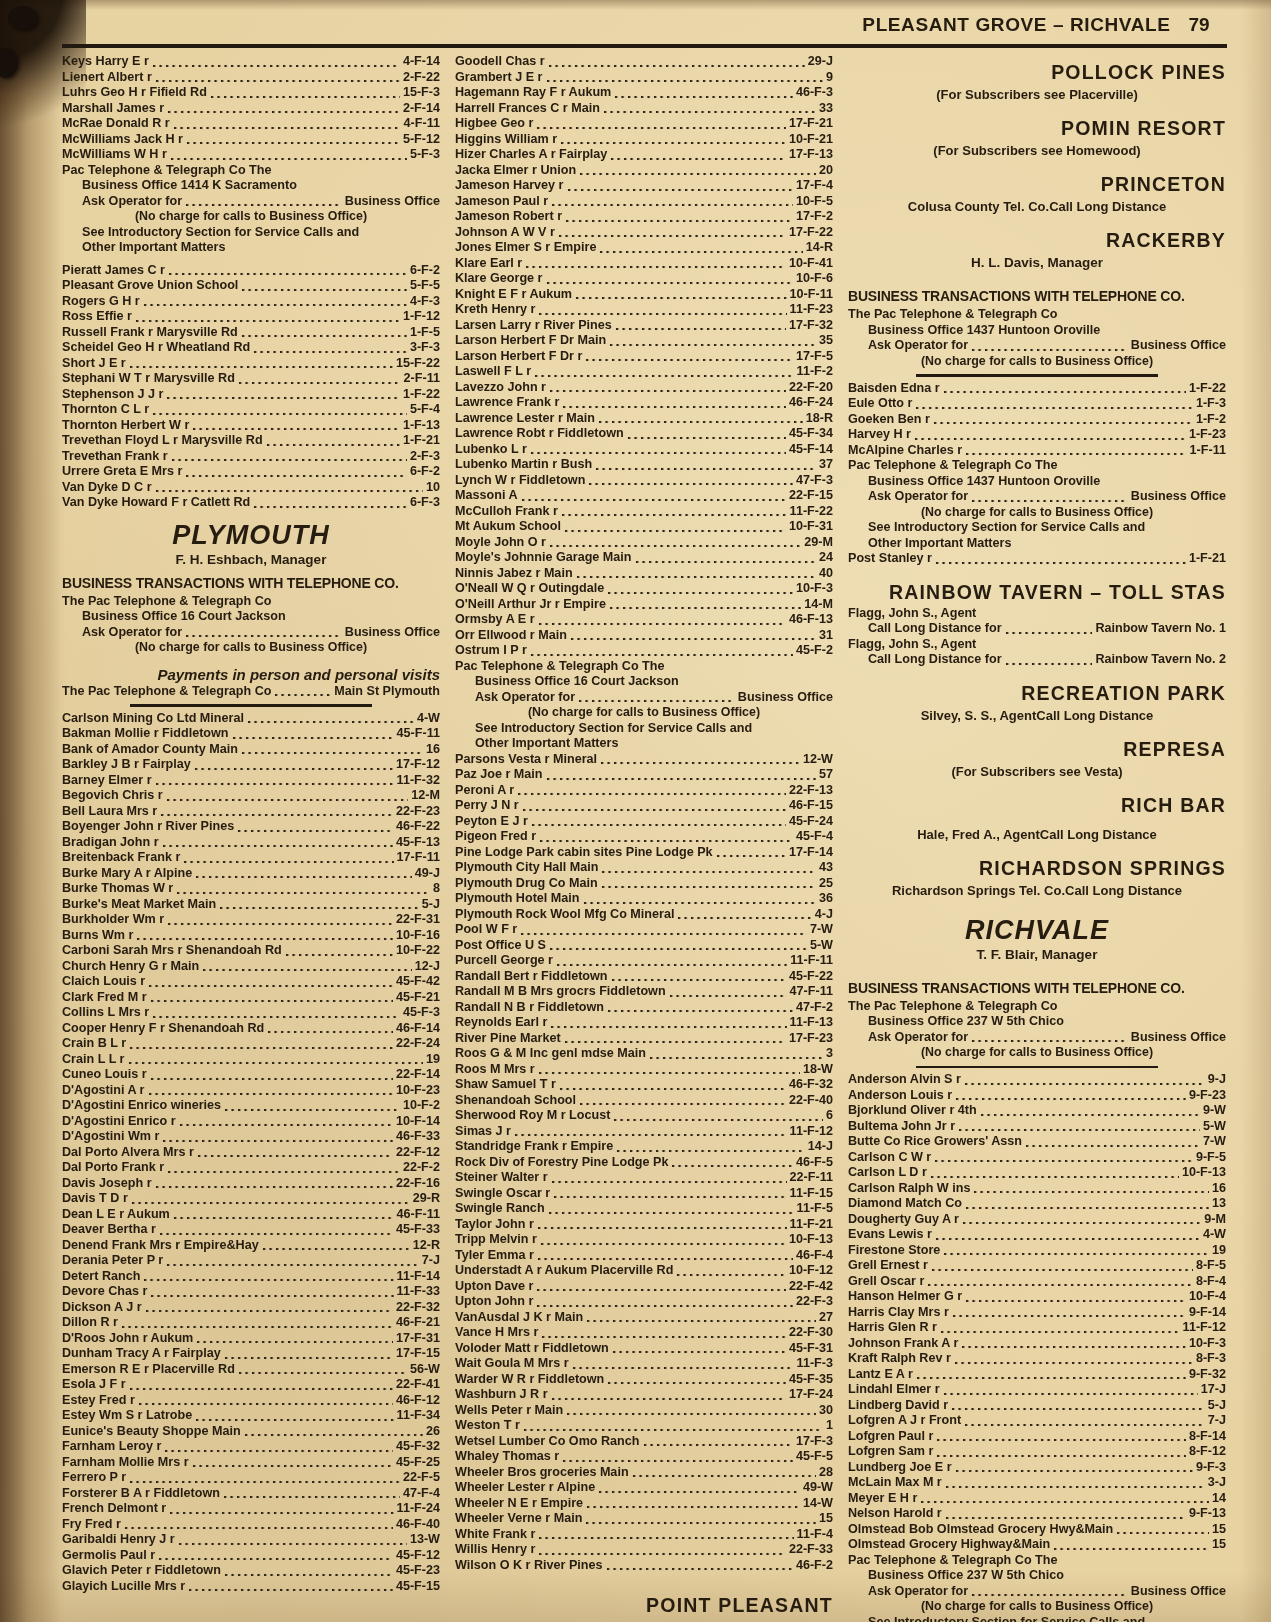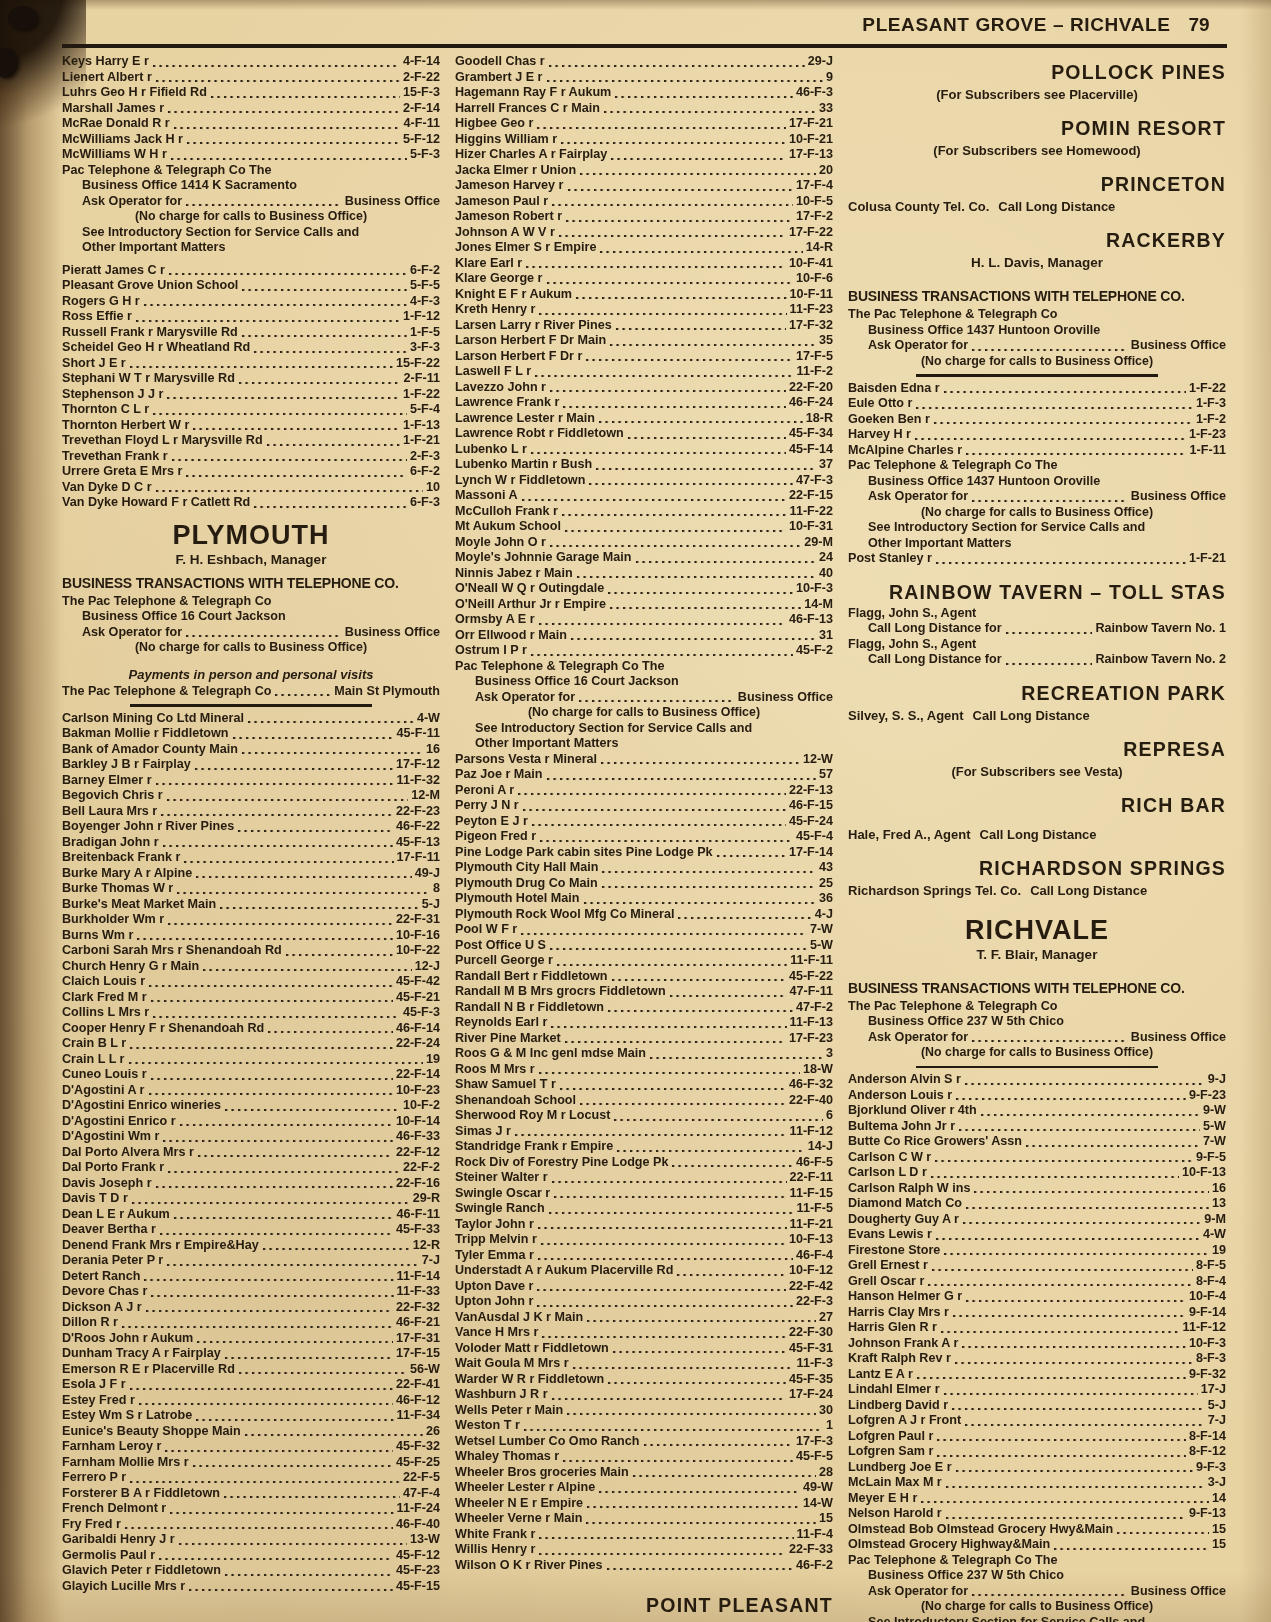--- a/index.html
+++ b/index.html
@@ -35,26 +35,26 @@
   .row{display:flex;height:15.5px;line-height:15.5px;font-size:12.6px;font-weight:bold;white-space:nowrap;}
   .nm{white-space:nowrap;}
   .num{white-space:nowrap;}
   .dots{flex:1;min-width:6px;align-self:flex-end;height:4px;margin:0 3px 2px 3px;
     background-image:radial-gradient(circle at 2px 2px, #2b2114 1.15px, rgba(0,0,0,0) 1.55px);
     background-size:6.5px 4px;background-repeat:repeat-x;}
   .plain{height:15.5px;line-height:15.5px;font-size:12.6px;font-weight:bold;white-space:nowrap;}
   .ind1{padding-left:20px;}
   .centerline{height:15.5px;line-height:15.5px;font-size:12.4px;font-weight:bold;text-align:center;}
   .noteline{height:17px;line-height:17px;font-size:13px;font-weight:bold;text-align:center;}
-  .heading1{font-size:27px;font-weight:bold;text-align:center;letter-spacing:1px;margin:9px 0 1px;line-height:30px;}
+  .heading1{font-size:27px;font-weight:bold;text-align:center;letter-spacing:1px;margin:9px 0 1px;line-height:30px;font-style:italic;}
   .heading2{font-size:19.5px;font-weight:bold;text-align:right;letter-spacing:1.2px;margin:7px 0 2px;line-height:23px;}
   .subline{font-size:13.5px;font-weight:bold;text-align:center;height:17px;line-height:17px;margin-bottom:3px;}
   .capsline{font-size:14px;font-weight:bold;letter-spacing:-0.2px;margin:6px 0 2px;height:18px;line-height:18px;white-space:nowrap;}
-  .italicline{font-size:13px;font-weight:bold;font-style:italic;text-align:center;height:17px;line-height:17px;margin:3px 0 1px;}
-  .twocol{display:flex;justify-content:flex-start;font-size:13px;font-weight:bold;height:17px;line-height:17px;gap:9px;}
+  .italicline{font-size:15px;font-weight:bold;font-style:italic;text-align:right;height:17px;line-height:17px;margin:3px 0 1px;}
+  .twocol{display:flex;justify-content:center;font-size:13px;font-weight:bold;height:17px;line-height:17px;}
   .rulebar{height:2.5px;background:#241b10;margin:5px auto 4px;width:64%;}
   .gapline{height:7px;}
 </style>
 </head>
 <body>
 
 <div class="page">
   <div class="binding"></div>
   <div class="curl"></div>
   <div class="hole hole1"></div>

